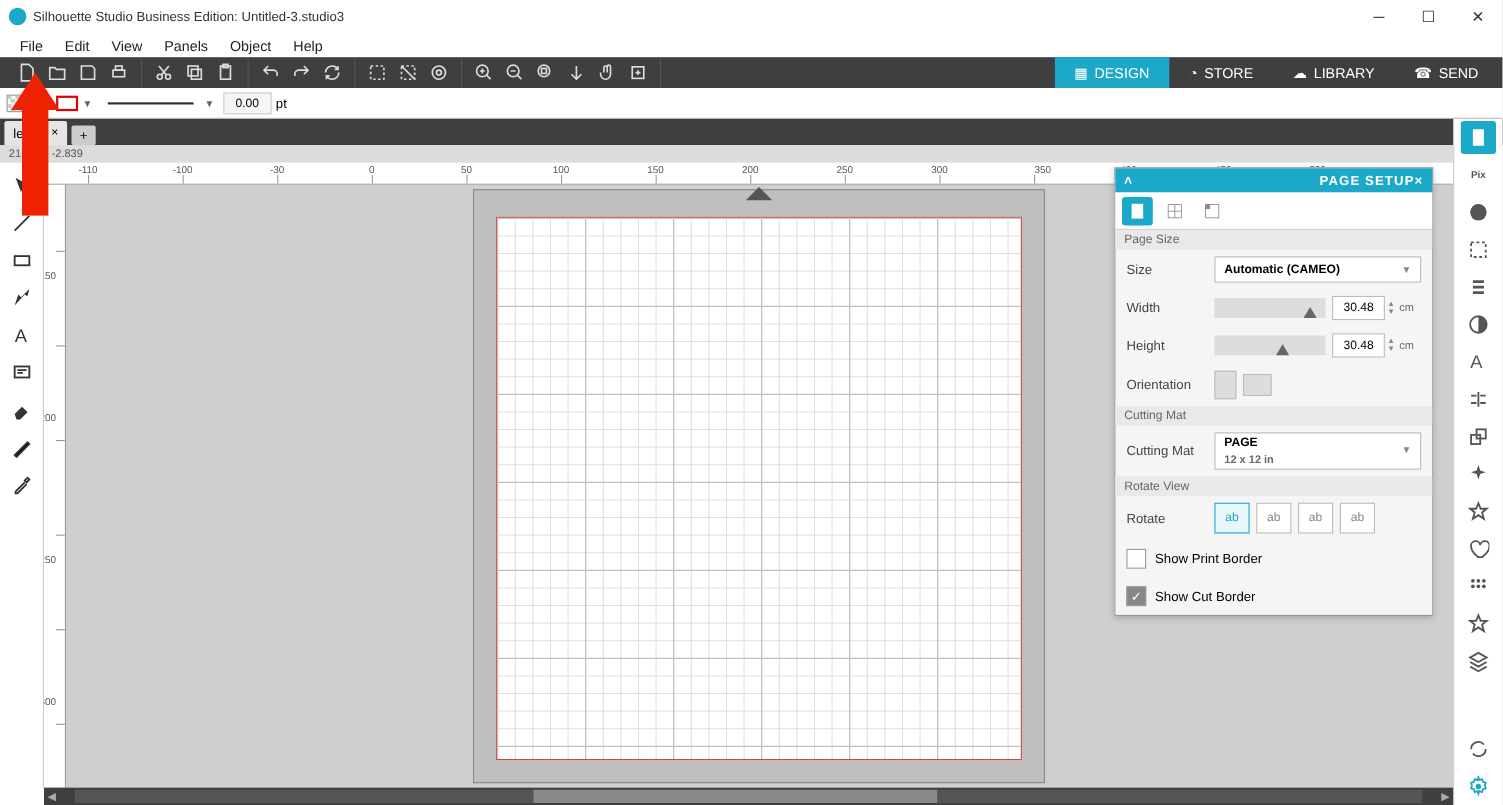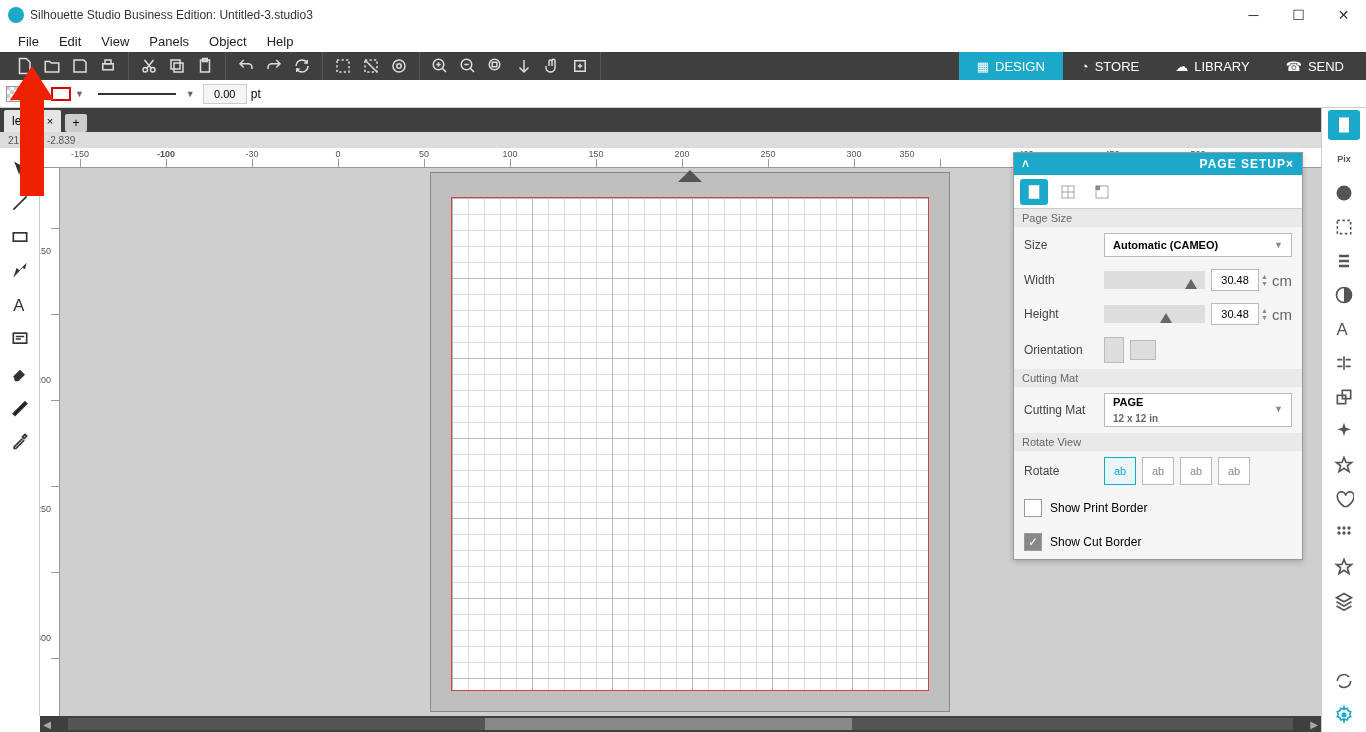--- a/index.html
+++ b/index.html
@@ -66,21 +66,21 @@
 .panel-tabs { height: 34px; display: flex; align-items: center; padding: 0 6px; gap: 6px; background: #fff; border-bottom: 1px solid #ccc; }
 .ptab { width: 28px; height: 26px; display: flex; align-items: center; justify-content: center; border-radius: 3px; cursor: pointer; }
 .ptab.active { background: #1ca9c9; }
 .panel-section-title { background: #e9e9e9; padding: 3px 8px; font-size: 11px; color: #666; }
 .panel-row { display: flex; align-items: center; padding: 6px 10px; }
 .panel-label { width: 80px; color: #444; }
 .panel-select { flex: 1; height: 24px; border: 1px solid #bbb; background: #fff; display: flex; align-items: center; padding: 0 8px; justify-content: space-between; font-weight: bold; font-size: 11px; }
 .panel-slider { flex: 1; height: 18px; background: #ddd; margin-right: 6px; position: relative; }
 .panel-slider-thumb { position: absolute; width: 0; height: 0; border-left: 6px solid transparent; border-right: 6px solid transparent; border-bottom: 10px solid #666; bottom: 0; }
 .panel-num { width: 48px; height: 22px; border: 1px solid #bbb; text-align: center; font-size: 11px; background:#fff; }
-.panel-unit { margin-left: 4px; color: #666; font-size: 15px; width: 20px; }
+.panel-unit { margin-left: 4px; color: #666; font-size: 10px; width: 20px; }
 .spinner { display: flex; flex-direction: column; margin-left: 2px; font-size: 7px; color: #888; line-height: 7px; }
 .orient-btn { width: 24px; height: 28px; background: #ddd; border: 1px solid #bbb; margin-right: 6px; }
 .rotate-btn { width: 32px; height: 28px; border: 1px solid #bbb; margin-right: 6px; display: flex; align-items: center; justify-content: center; font-size: 11px; color: #888; background:#fff; }
 .rotate-btn.active { border-color: #1ca9c9; background: #e8f6f9; color: #1ca9c9; }
 .check-row { display: flex; align-items: center; padding: 8px 10px; }
 .checkbox { width: 18px; height: 18px; border: 1px solid #999; margin-right: 8px; display: flex; align-items: center; justify-content: center; background:#fff; }
 .checkbox.checked { background: #888; color: #fff; }
 
 .red-arrow { position: absolute; left: 10px; top: 66px; z-index: 100; pointer-events: none; }
 .red-arrow-tri { width: 0; height: 0; border-left: 22px solid transparent; border-right: 22px solid transparent; border-bottom: 34px solid #e20; }
@@ -319,41 +319,41 @@
   <div class="lt-btn">
       <svg viewBox="0 0 24 24" stroke="currentColor" fill="none" stroke-width="2">
         <path d="M18 4l2 2-3 3-2-2zM15 9L5 19v2h2L17 11"></path>
       </svg>
     </div>
 </div>
 
 <div class="workspace">
   <div class="ruler-h" id="rulerH">
       <div class="ruler-tick" style="left: 40px;"></div>
-      <div class="ruler-label" style="left: 40px;">-150</div>
+      <div class="ruler-label" style="left: 40px;">-110</div>
       <div class="ruler-tick" style="left: 126px;"></div>
-      <div class="ruler-label" style="left: 126px; font-weight: bold;">-100</div>
+      <div class="ruler-label" style="left: 126px;">-100</div>
       <div class="ruler-tick" style="left: 212px;"></div>
       <div class="ruler-label" style="left: 212px;">-30</div>
       <div class="ruler-tick" style="left: 298px;"></div>
       <div class="ruler-label" style="left: 298px;">0</div>
       <div class="ruler-tick" style="left: 384px;"></div>
       <div class="ruler-label" style="left: 384px;">50</div>
       <div class="ruler-tick" style="left: 470px;"></div>
       <div class="ruler-label" style="left: 470px;">100</div>
       <div class="ruler-tick" style="left: 556px;"></div>
       <div class="ruler-label" style="left: 556px;">150</div>
       <div class="ruler-tick" style="left: 642px;"></div>
       <div class="ruler-label" style="left: 642px;">200</div>
       <div class="ruler-tick" style="left: 728px;"></div>
       <div class="ruler-label" style="left: 728px;">250</div>
       <div class="ruler-tick" style="left: 814px;"></div>
       <div class="ruler-label" style="left: 814px;">300</div>
       <div class="ruler-tick" style="left: 900px;"></div>
-      <div class="ruler-label" style="left: 867px;">350</div>
+      <div class="ruler-label" style="left: 908px;">350</div>
       <div class="ruler-tick" style="left: 986px;"></div>
       <div class="ruler-label" style="left: 986px;">400</div>
       <div class="ruler-tick" style="left: 1072px;"></div>
       <div class="ruler-label" style="left: 1072px;">450</div>
       <div class="ruler-tick" style="left: 1158px;"></div>
       <div class="ruler-label" style="left: 1158px;">500</div>
     </div>
   <div class="workspace-inner">
     <div class="ruler-v" id="rulerV">
         <div class="ruler-tick" style="top: 60px;"></div>

